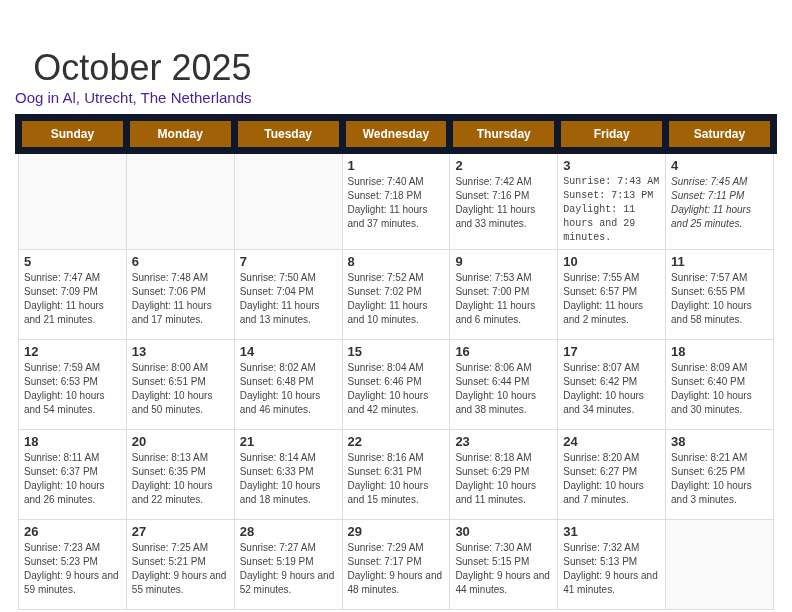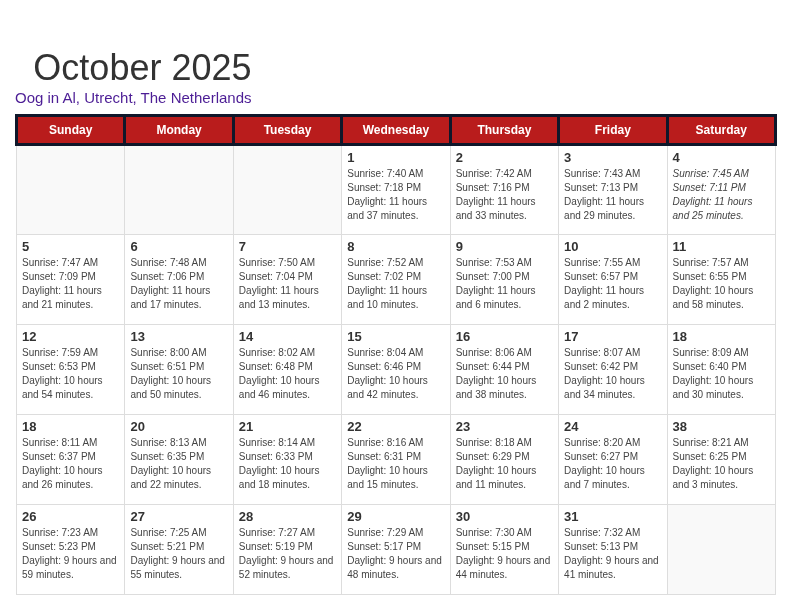--- a/index.html
+++ b/index.html
@@ -47,27 +47,27 @@
     .location {
       font-size: 15px;
       color: #4c1d95;
     }
     table {
       width: 100%;
       border-collapse: collapse;
       table-layout: fixed;
     }
     th {
-      background-color: #b91c1c;
+      background-color: #a16207;
       color: #fff;
       font-size: 12px;
       font-weight: bold;
       padding: 6px 4px;
       text-align: center;
-      border: 3px solid #0f172a;
+      border: 7px solid #0f172a;
     }
     td {
       border: 1px solid #ddd;
       vertical-align: top;
       padding: 4px 5px;
       font-size: 10.5px;
       color: #333;
       height: 90px;
       background: #fff;
     }
@@ -120,21 +120,21 @@
 Daylight: 11 hours and 37 minutes.</div>
         </td>
         <td>
           <div class="day-num">2</div>
           <div class="day-info" style="white-space: pre-line;">Sunrise: 7:42 AM
 Sunset: 7:16 PM
 Daylight: 11 hours and 33 minutes.</div>
         </td>
         <td>
           <div class="day-num">3</div>
-          <div class="day-info" style="white-space: pre-line;">Sunrise: 7:43 AM
+          <div class="day-info" style="white-space: pre-line; font-family: Liberation Mono, monospace;">Sunrise: 7:43 AM
 Sunset: 7:13 PM
 Daylight: 11 hours and 29 minutes.</div>
         </td>
         <td>
           <div class="day-num">4</div>
           <div class="day-info" style="white-space: pre-line; font-style: italic;">Sunrise: 7:45 AM
 Sunset: 7:11 PM
 Daylight: 11 hours and 25 minutes.</div>
         </td>
       </tr>
@@ -285,21 +285,21 @@
         </td>
         <td>
           <div class="day-num">28</div>
           <div class="day-info" style="white-space: pre-line;">Sunrise: 7:27 AM
 Sunset: 5:19 PM
 Daylight: 9 hours and 52 minutes.</div>
         </td>
         <td>
           <div class="day-num">29</div>
           <div class="day-info" style="white-space: pre-line;">Sunrise: 7:29 AM
-Sunset: 5:17 PM
+Sunset: 7:17 PM
 Daylight: 9 hours and 48 minutes.</div>
         </td>
         <td>
           <div class="day-num">30</div>
           <div class="day-info" style="white-space: pre-line;">Sunrise: 7:30 AM
 Sunset: 5:15 PM
 Daylight: 9 hours and 44 minutes.</div>
         </td>
         <td>
           <div class="day-num">31</div>

